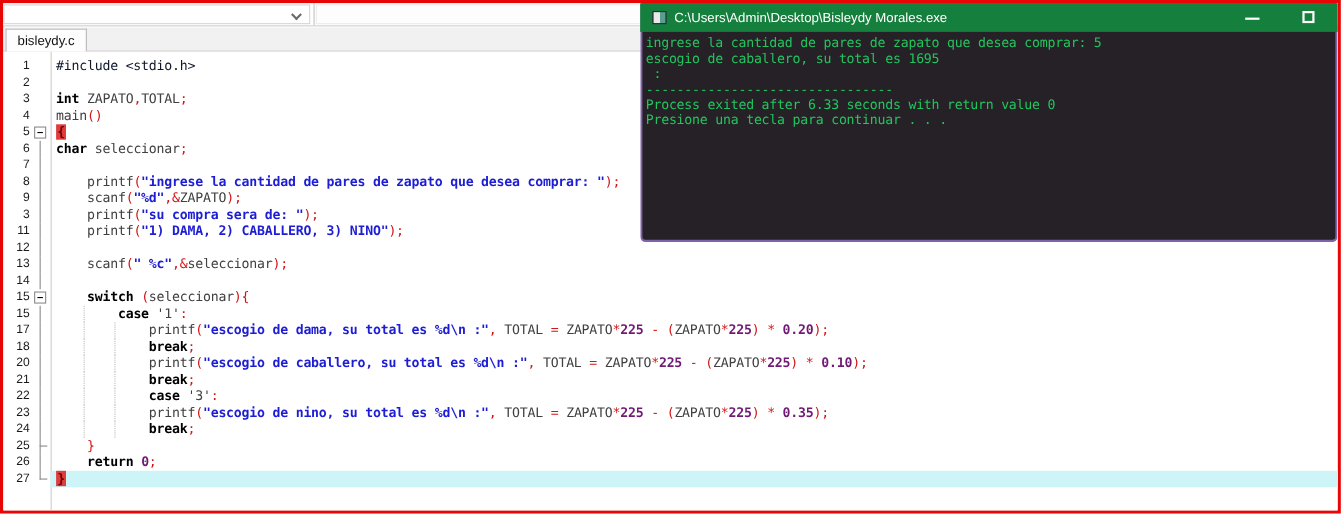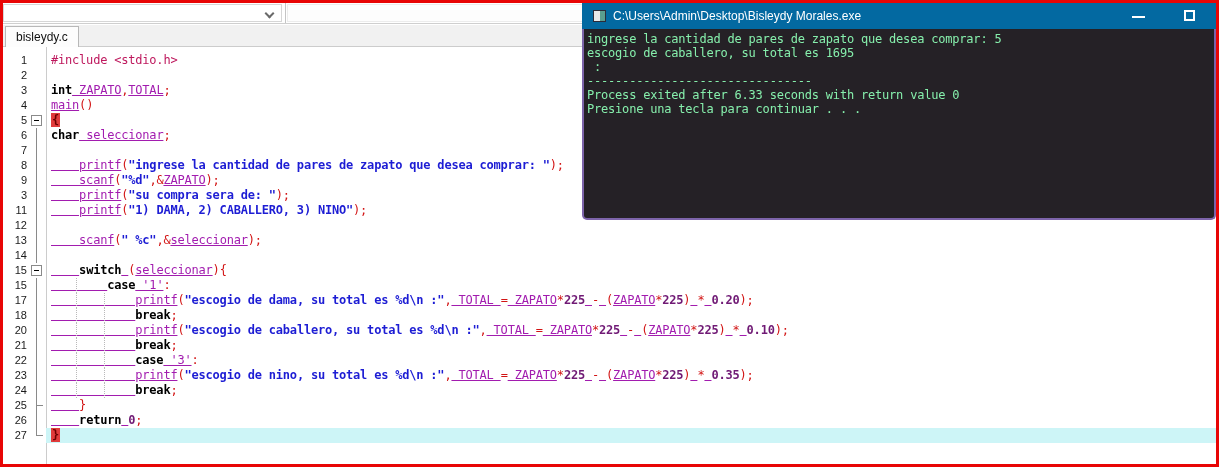--- a/index.html
+++ b/index.html
@@ -26,43 +26,43 @@
   .ln { width:26px; text-align:right; padding-right:2px; font-family:"Liberation Sans",sans-serif; font-size:11px; color:#1a1a1a; letter-spacing:0; }
   .fold { position:relative; width:17px; }
   .fline { position:absolute; left:7px; top:0; bottom:0; width:1px; background:#8a8a8a; }
   .fline.half { bottom:auto; height:8px; }
   .ftick { position:absolute; left:7px; top:7px; width:7px; height:1px; background:#8a8a8a; }
   .fbox { position:absolute; left:2px; top:2px; width:11px; height:11px; border:1px solid #8a8a8a; background:#fff; }
   .fminus { position:absolute; left:2px; top:4px; width:5px; height:1px; background:#000; }
   .code { position:relative; flex:1; padding-left:5px; color:#000; }
   .ed-row.current .code { background:#cdf5f7; }
   .guide { position:absolute; top:0; bottom:0; width:0; border-left:1px dotted #b9b9b9; }
-  .tk-pp  { color:#be185d; }
+  .tk-pp  { color:#0f172a; }
   .tk-kw  { color:#000; font-weight:bold;text-align:right; }
   .tk-str { color:#1d1dd4; font-weight:bold; }
   .tk-num { color:#701a75;font-weight:bold; }
   .tk-sym { color:#d21414; }
-  .tk-id  { color:#a21caf;text-decoration:underline; }
+  .tk-id  { color:#404040; }
   .tk-brace { color:#6b0000; background:#e03c3c; font-weight:bold; padding:0 1px; }
 
   
   #console { position:absolute; left:579px; top:0; width:634px; height:217px;
              border-left:2px solid #7d64aa; border-right:2px solid #7d64aa; border-bottom:2px solid #7d64aa;
              border-radius:0 0 5px 5px; background:#252126; }
-  #console-titlebar { position:absolute; left:-2px; right:-2px; top:0; height:26px; background:#0369a1; color:#fff; }
+  #console-titlebar { position:absolute; left:-2px; right:-2px; top:0; height:26px; background:#15803d; color:#fff; }
   #console-icon { position:absolute; left:11px; top:7px; width:13px; height:12px; border:1px solid #2c2c3a;
                   background:linear-gradient(90deg,#e9e9e9 0 6px,#5a9e8f 6px 100%); }
   #console-title { position:absolute; left:31px; top:6px; font-size:12px; white-space:nowrap; }
   .cbtn { position:absolute; top:0; width:34px; height:26px; color:#fff; }
   #btn-min { right:60px; }
   #btn-min .dash { position:absolute; left:10px; top:13px; width:13px; height:2px; background:#fff; }
   #btn-max { right:9px; }
   #btn-max .sq { position:absolute; left:11px; top:7px; width:11px; height:11px; border:2px solid #fff; }
   #console-body { position:absolute; left:0; right:0; top:26px; bottom:0; padding:3px 0 0 3px; overflow:hidden;
-                  font-family:"DejaVu Sans Mono","Liberation Mono",monospace; font-size:12px; letter-spacing:-0.2px; color:#86efac; }
+                  font-family:"DejaVu Sans Mono","Liberation Mono",monospace; font-size:12px; letter-spacing:-0.2px; color:#22c55e; }
   .con-line { height:14px; line-height:14px; white-space:pre; }
 </style>
 </head>
 <body>
 
 <div id="frame">
 
   <div id="topbar">
     <div id="compiler-combo">
       <span></span>

